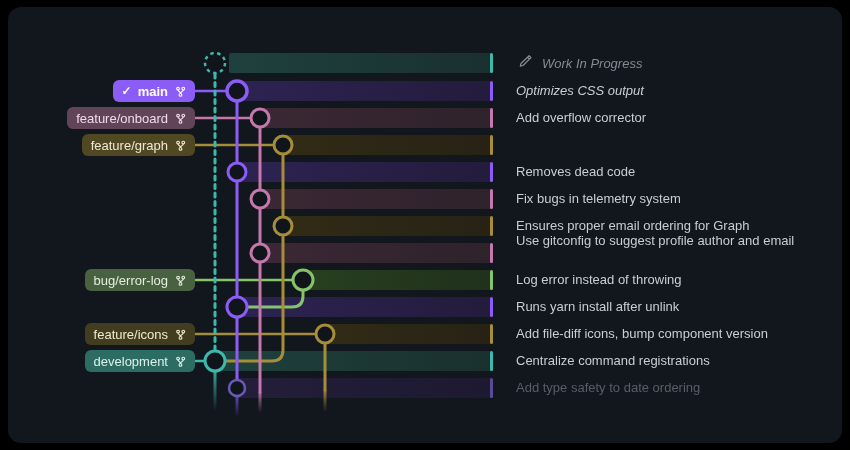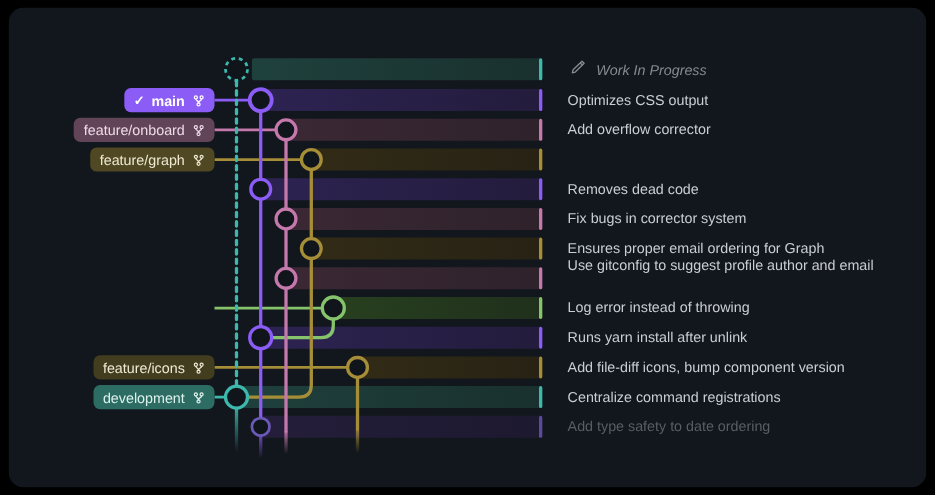--- a/index.html
+++ b/index.html
@@ -112,24 +112,24 @@
       <circle cx="325" cy="334" r="9" fill="#10151b" stroke="#a68d38" stroke-width="3" style="pointer-events: auto;"></circle>
       <circle cx="215" cy="361" r="10" fill="#10151b" stroke="#3cb8ac" stroke-width="3" style="pointer-events: auto;"></circle>
       <circle cx="237" cy="388" r="8" fill="#10151b" stroke="#6b59b8" stroke-width="2.5" style="pointer-events: auto;"></circle>
     </svg>
     <div class="wip-row" style="top: 53px;">
       <span><svg width="16" height="16" viewBox="0 0 16 16" fill="none">
       <path d="M12.1 2.7l1.9 1.9L6 12.5l-2.7.7.7-2.7z M10.6 4.2l1.9 1.9" stroke="#848b92" stroke-width="1.25" stroke-linejoin="round" stroke-linecap="round"></path>
         </svg></span>
       <span class="wip-text">Work In Progress</span>
     </div>
-    <div class="msg" style="top: 82px;">Optimizes CSS output</div>
+    <div class="msg" style="top: 82px; font-style: italic;">Optimizes CSS output</div>
     <div class="msg" style="top: 109px;">Add overflow corrector</div>
     <div class="msg" style="top: 163px;">Removes dead code</div>
-    <div class="msg" style="top: 190px;">Fix bugs in corrector system</div>
+    <div class="msg" style="top: 190px;">Fix bugs in telemetry system</div>
     <div class="msg" style="top: 217px;">Ensures proper email ordering for Graph</div>
     <div class="msg" style="top: 232px;">Use gitconfig to suggest profile author and email</div>
     <div class="msg" style="top: 271px; text-align: center;">Log error instead of throwing</div>
     <div class="msg" style="top: 298px;">Runs yarn install after unlink</div>
     <div class="msg" style="top: 325px;">Add file-diff icons, bump component version</div>
     <div class="msg" style="top: 352px;">Centralize command registrations</div>
     <div class="msg dim" style="top: 379px;">Add type safety to date ordering</div>
     <div class="pill" style="top: 80px; right: 655px; background: rgb(139, 92, 246); color: rgb(255, 255, 255); font-weight: 700;">
       <span class="check">✓</span>
       <span>main</span>
@@ -157,20 +157,31 @@
       <span>feature/onboard</span>
       <span style="display: flex;">
         <svg width="13" height="13" viewBox="0 0 16 16" fill="none">
   <circle cx="5" cy="4.4" r="1.7" stroke="#eedbe8" stroke-width="1.4"></circle>
   <circle cx="11.4" cy="4.4" r="1.7" stroke="#eedbe8" stroke-width="1.4"></circle>
   <circle cx="8" cy="12.2" r="1.7" stroke="#eedbe8" stroke-width="1.4"></circle>
   <path d="M5 6.2c0 2 3 1.6 3 4.3M11.4 6.2c0 2-3.4 1.6-3.4 4.3" stroke="#eedbe8" stroke-width="1.4" stroke-linecap="round"></path>
         </svg>
       </span>
     </div>
+    <div class="pill" style="top: 269px; right: 655px; background: rgb(72, 97, 64); color: rgb(227, 238, 221);">
+      <span>bug/error-log</span>
+      <span style="display: flex;">
+        <svg width="13" height="13" viewBox="0 0 16 16" fill="none">
+  <circle cx="5" cy="4.4" r="1.7" stroke="#e3eedd" stroke-width="1.4"></circle>
+  <circle cx="11.4" cy="4.4" r="1.7" stroke="#e3eedd" stroke-width="1.4"></circle>
+  <circle cx="8" cy="12.2" r="1.7" stroke="#e3eedd" stroke-width="1.4"></circle>
+  <path d="M5 6.2c0 2 3 1.6 3 4.3M11.4 6.2c0 2-3.4 1.6-3.4 4.3" stroke="#e3eedd" stroke-width="1.4" stroke-linecap="round"></path>
+        </svg>
+      </span>
+    </div>
     <div class="pill" style="top: 323px; right: 655px; background: rgb(66, 61, 30); color: rgb(238, 234, 213);">
       <span>feature/icons</span>
       <span style="display: flex;">
         <svg width="13" height="13" viewBox="0 0 16 16" fill="none">
   <circle cx="5" cy="4.4" r="1.7" stroke="#eeead5" stroke-width="1.4"></circle>
   <circle cx="11.4" cy="4.4" r="1.7" stroke="#eeead5" stroke-width="1.4"></circle>
   <circle cx="8" cy="12.2" r="1.7" stroke="#eeead5" stroke-width="1.4"></circle>
   <path d="M5 6.2c0 2 3 1.6 3 4.3M11.4 6.2c0 2-3.4 1.6-3.4 4.3" stroke="#eeead5" stroke-width="1.4" stroke-linecap="round"></path>
         </svg>
       </span>

